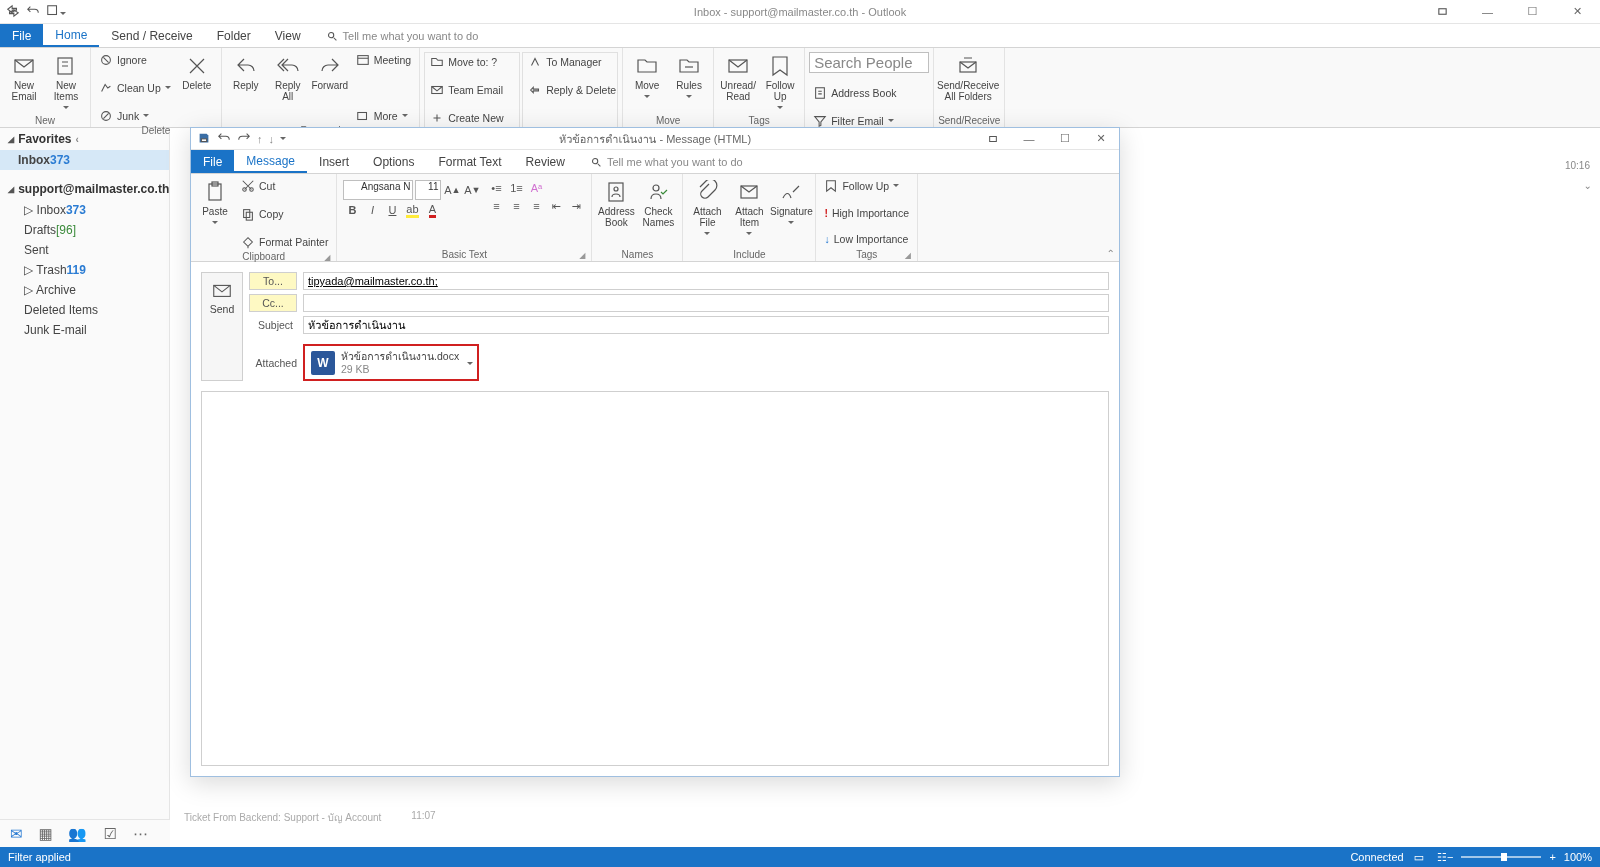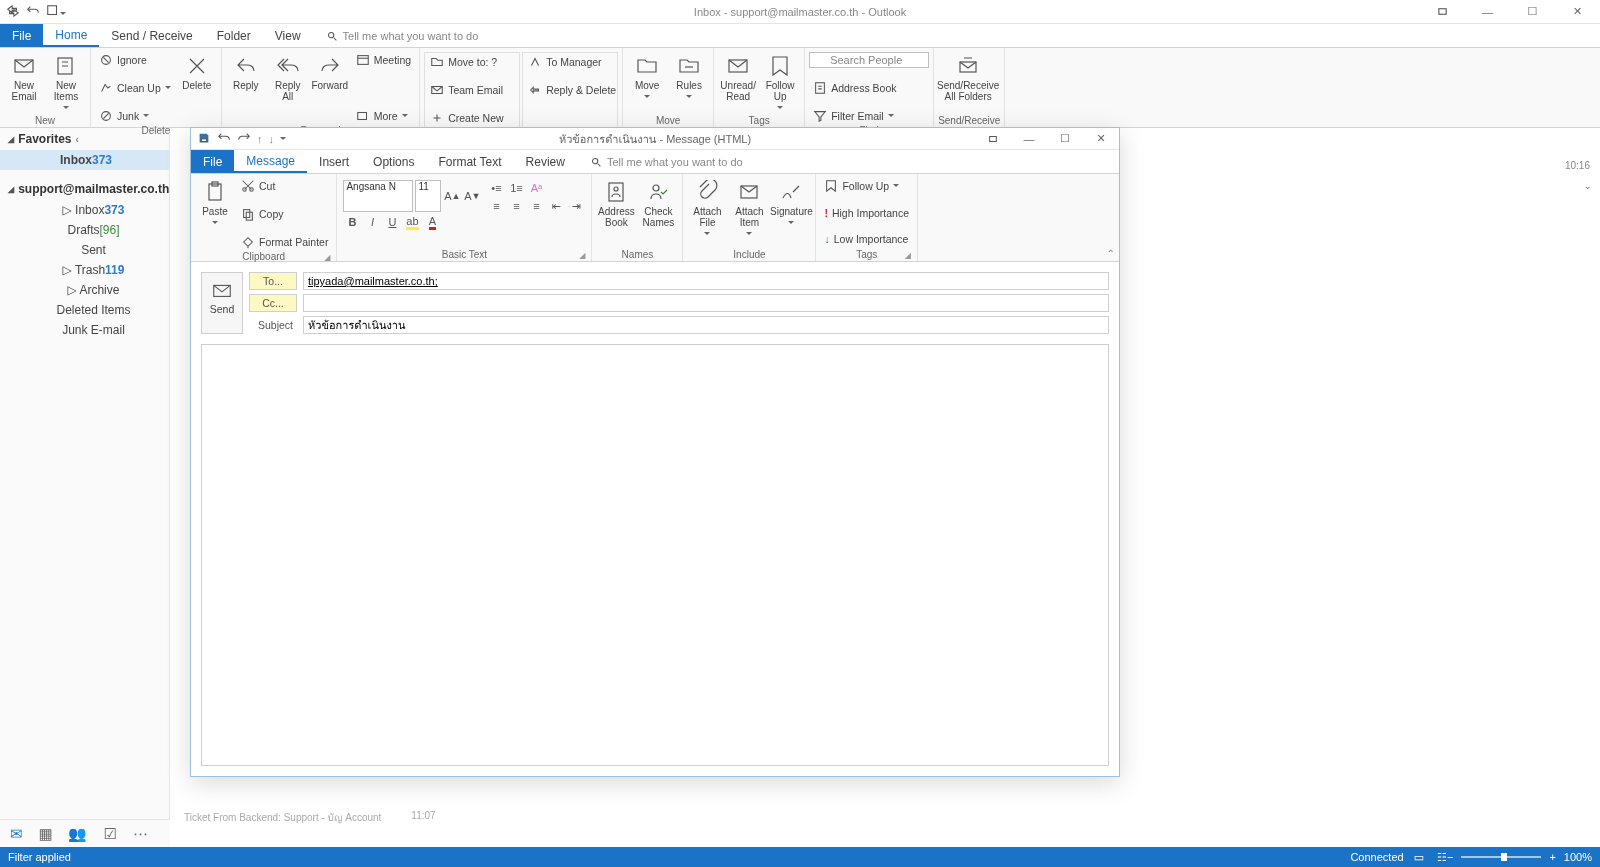--- a/index.html
+++ b/index.html
@@ -24,28 +24,28 @@
 .rgroup { border-right: 1px solid #e3e3e3; display: flex; flex-direction: column; justify-content: space-between; padding: 2px 4px 0; }
 .rgroup .body { display: flex; gap: 2px; flex: 1; align-items: flex-start; padding-top: 2px; }
 .rgroup .label { text-align: center; font-size: 10px; color: #666; padding: 1px 0; white-space: nowrap; position: relative; }
 .rgroup .label .dlg { position: absolute; right: 2px; bottom: 1px; font-size: 8px; color: #999; }
 .rbtn-lg { display: flex; flex-direction: column; align-items: center; justify-content: flex-start; width: 40px; padding: 2px; text-align: center; font-size: 10px; line-height: 1.1; color: #444; gap: 2px; }
 .rbtn-lg svg, .rbtn-lg .ico { width: 24px; height: 24px; }
 .rstack { display: flex; flex-direction: column; gap: 12px; }
 .rbtn-sm { display: flex; align-items: center; gap: 4px; font-size: 10.5px; padding: 1px 4px; color: #444; white-space: nowrap; }
 .rbtn-sm .ico, .rbtn-sm svg { width: 14px; height: 14px; flex-shrink: 0; }
 .arrow { border: 3px solid transparent; border-top-color: #666; margin-top: 2px; display: inline-block; }
-.search-box { border: 1px solid #bfbfbf; background: #fff; padding: 1px 20px; width: 120px; font-size: 11px; color: #888; }
+.search-box { border: 1px solid #bfbfbf; background: #fff; padding: 1px 4px; width: 120px; font-size: 15px; color: #888; }
 
 
 .main-row { display: flex; height: calc(100% - 24px - 24px - 80px - 20px - 20px); }
 .nav { width: 170px; border-right: 1px solid #e5e5e5; background: #fafafa; font-size: 12px; }
 .nav .sec { padding: 4px 8px; font-weight: 600; color: #333; display: flex; align-items: center; gap: 4px; }
 .nav .sec .tri { font-size: 8px; color: #555; }
-.nav .item { padding: 3px 6px 3px 9px; color: #444; display: flex; justify-content: center; }
+.nav .item { padding: 3px 6px 3px 18px; color: #444; display: flex; justify-content: flex-start; }
 .nav .item .count { color: #2b7cd3; font-weight: 600; }
 .nav .item.sel { background: #d6e8f7; }
 .nav .sub .item { padding-left: 24px; }
 .nav .collapse { float: right; color: #888; font-size: 10px; padding-right: 6px; }
 
 .content { flex: 1; position: relative; background: #fff; }
 
 
 .compose { position: absolute; left: 190px; top: 127px; width: 930px; height: 650px; background: #fff; border: 1px solid #9fbfe0; box-shadow: 0 6px 24px rgba(0,0,0,.15); z-index: 10; display: flex; flex-direction: column; }
 .compose .c-qat { height: 22px; background: #fff; border-bottom: 1px solid #e5e5e5; display: flex; align-items: center; padding: 0 6px; gap: 6px; position: relative; }
@@ -71,21 +71,21 @@
 .attachment { border: 2px solid #d02020; display: flex; align-items: center; gap: 6px; padding: 4px 18px 4px 6px; position: relative; background: #fff; }
 .attachment .aico { width: 24px; height: 24px; background: #2b579a; border-radius: 2px; display: flex; align-items: center; justify-content: center; color: #fff; font-weight: bold; font-size: 12px; }
 .attachment .ainfo { display: flex; flex-direction: column; font-size: 10.5px; color: #444; line-height: 1.2; }
 .attachment .ainfo .asize { color: #888; }
 .attachment .adrop { position: absolute; right: 4px; top: 50%; transform: translateY(-50%); }
 .compose .body-area { flex: 1; margin: 10px; border: 1px solid #cfcfcf; background: #fff; }
 
 
 .fontctl { display: flex; flex-direction: column; gap: 2px; padding: 2px; }
 .fontctl .row { display: flex; gap: 2px; align-items: center; }
-.fontctl select, .fontctl .sel { border: 1px solid #bfbfbf; background: #fff; font-size: 10px; padding: 0 2px; height: 32px; }
+.fontctl select, .fontctl .sel { border: 1px solid #bfbfbf; background: #fff; font-size: 10px; padding: 0 2px; height: 20px; text-align: right; }
 .fontctl .sel.font { width: 70px; }
 .fontctl .sel.size { width: 26px; }
 .fontctl .tbtn { width: 18px; height: 16px; display: flex; align-items: center; justify-content: center; font-size: 11px; color: #555; }
 .fontctl .tbtn.b { font-weight: bold; }
 .fontctl .tbtn.i { font-style: italic; }
 .fontctl .tbtn.u { text-decoration: underline; }
 
 
 .switcher { position: absolute; bottom: 20px; left: 0; width: 170px; height: 28px; border-top: 1px solid #e5e5e5; background: #fafafa; display: flex; align-items: center; gap: 16px; padding: 0 10px; color: #2b7cd3; }
 .switcher span { font-size: 15px; }
@@ -650,16 +650,27 @@
         <input class="to-val" value="tipyada@mailmaster.co.th;" style="">
       </div>
       <div class="frow">
         <div class="flabel">Cc...</div>
         <input value="" style="">
       </div>
       <div class="frow">
         <div class="flabel plain">Subject</div>
         <input value="หัวข้อการดำเนินงาน" style="">
       </div>
+      <div class="attach-row">
+        <div class="flabel">Attached</div>
+        <div class="attachment">
+          <div class="aico">W</div>
+          <div class="ainfo">
+            <span>หัวข้อการดำเนินงาน.docx</span>
+            <span class="asize">29 KB</span>
+          </div>
+          <span class="adrop arrow"></span>
+        </div>
+      </div>
     </div>
   </div>
   <div class="body-area"></div>
 </div>
 
 </body></html>

